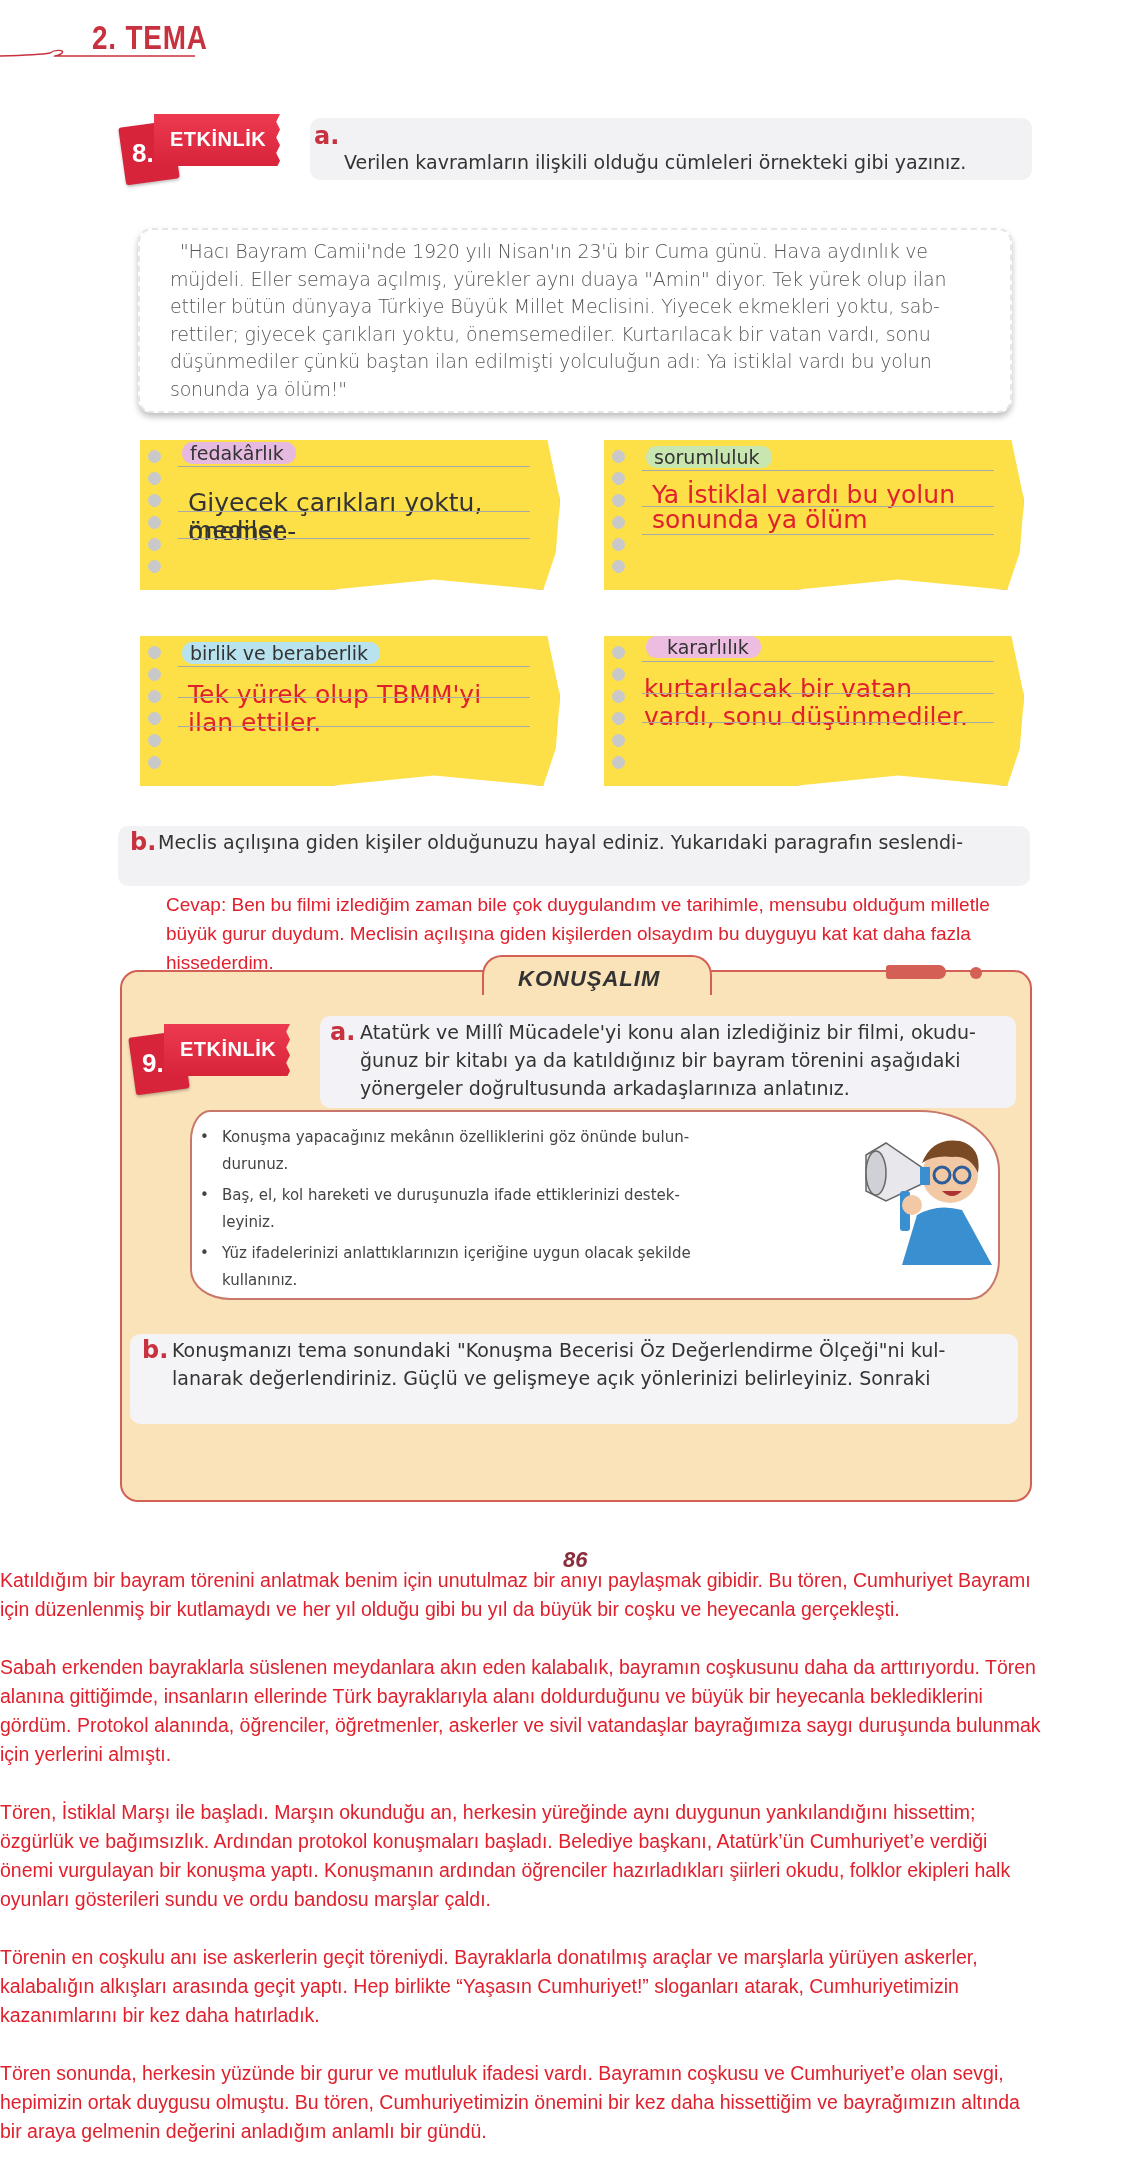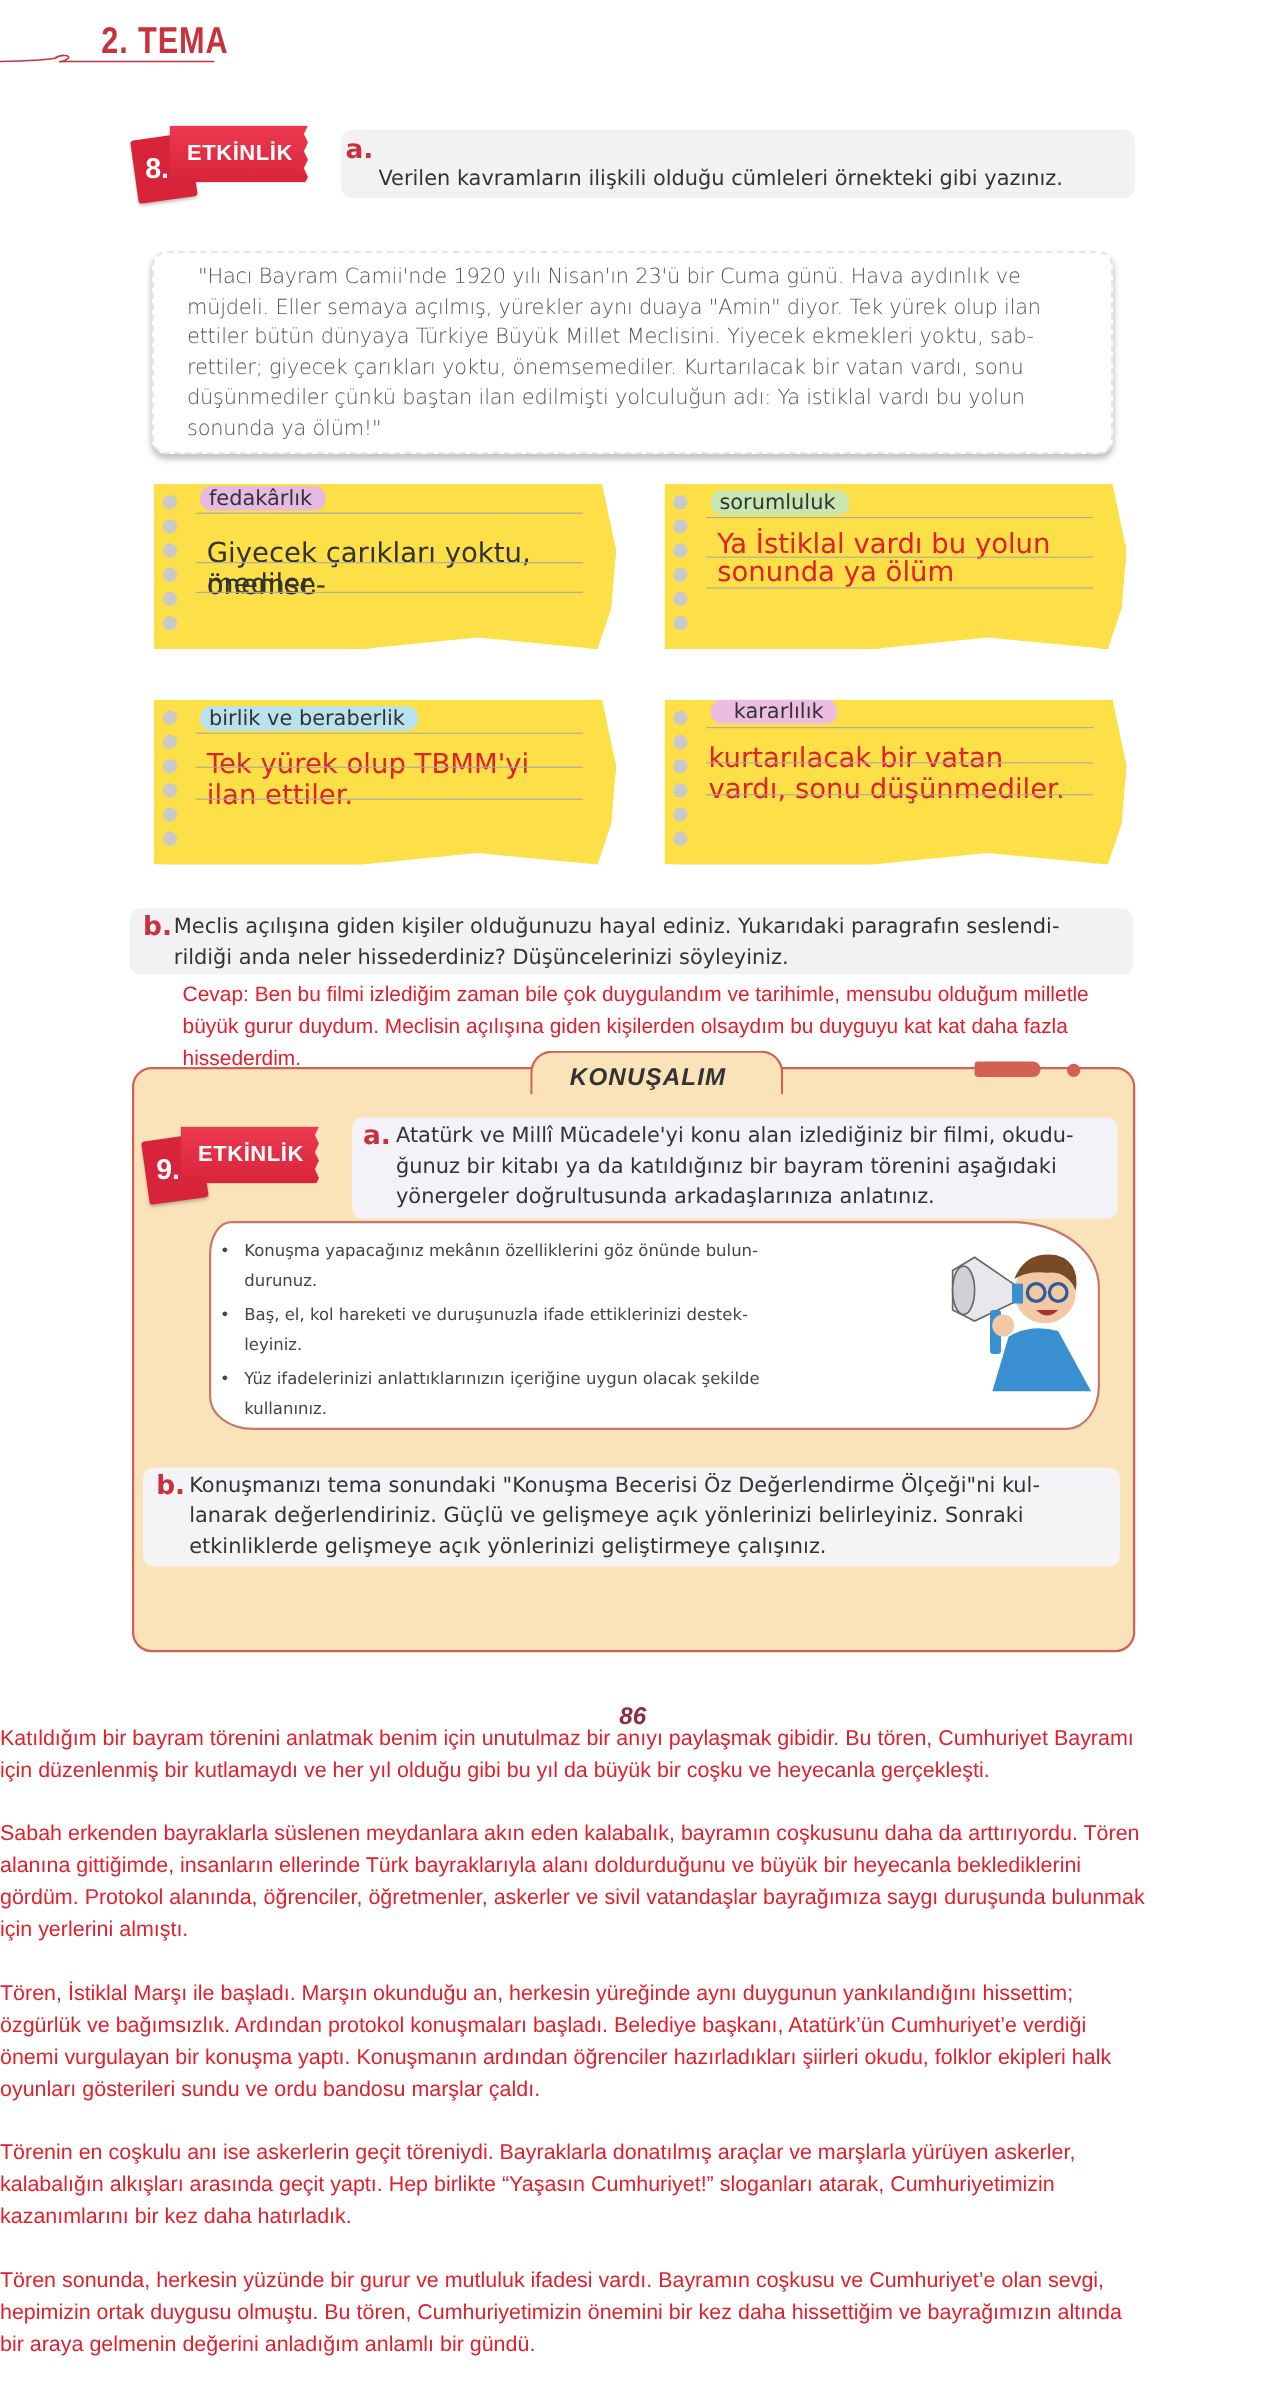--- a/index.html
+++ b/index.html
@@ -151,21 +151,20 @@
   <div class="rule" style="top:25px;"></div>
   <div class="line-text red-text" style="top:38px; left:40px;">kurtarılacak bir vatan</div>
   <div class="rule" style="top:57px;"></div>
   <div class="line-text red-text" style="top:66px; left:40px;">vardı, sonu düşünmediler.</div>
   <div class="rule" style="top:86px;"></div>
 </div>
 
 <div class="abs instr" style="left:118px; top:826px; width:912px; height:60px;">
   <span class="letter" style="left:12px; top:2px;">b.</span>
   <div style="position:absolute; left:40px; top:2px;">Meclis açılışına giden kişiler olduğunuzu hayal ediniz. Yukarıdaki paragrafın seslendi-</div>
-  <div style="position:absolute; left:40px; top:30px;">rildiği anda neler hissederdiniz? Düşüncelerinizi söyleyiniz.</div>
 </div>
 
 <div class="abs answer" style="left:166px; top:890px; width:980px;">
   <div>Cevap: Ben bu filmi izlediğim zaman bile çok duygulandım ve tarihimle, mensubu olduğum milletle</div>
   <div>büyük gurur duydum. Meclisin açılışına giden kişilerden olsaydım bu duyguyu kat kat daha fazla</div>
   <div>hissederdim.</div>
 </div>
 
 <div class="abs panel"></div>
 <div class="abs panel-tab"></div>
@@ -214,21 +213,20 @@
   <ellipse cx="14" cy="58" rx="10" ry="22" fill="#cfd1d6" stroke="#666" stroke-width="1.5"></ellipse>
   <rect x="58" y="52" width="10" height="18" fill="#3a8fd0"></rect>
   <rect x="38" y="76" width="10" height="40" fill="#3a8fd0" rx="3"></rect>
   <circle cx="50" cy="90" r="10" fill="#f3c9a5"></circle>
 </svg>
 
 <div class="abs instr" style="left:130px; top:1334px; width:888px; height:90px; background:#f4f3f5;">
   <span class="letter" style="left:12px; top:2px;">b.</span>
   <div style="position:absolute; left:42px; top:2px;">Konuşmanızı tema sonundaki "Konuşma Becerisi Öz Değerlendirme Ölçeği"ni kul-</div>
   <div style="position:absolute; left:42px; top:30px;">lanarak değerlendiriniz. Güçlü ve gelişmeye açık yönlerinizi belirleyiniz. Sonraki</div>
-  <div style="position:absolute; left:42px; top:58px;">etkinliklerde gelişmeye açık yönlerinizi geliştirmeye çalışınız.</div>
 </div>
 
 <div class="abs page-num">86</div>
 
 <div class="abs essay">
   <p>Katıldığım bir bayram törenini anlatmak benim için unutulmaz bir anıyı paylaşmak gibidir. Bu tören, Cumhuriyet Bayramı için düzenlenmiş bir kutlamaydı ve her yıl olduğu gibi bu yıl da büyük bir coşku ve heyecanla gerçekleşti.</p>
   <p>Sabah erkenden bayraklarla süslenen meydanlara akın eden kalabalık, bayramın coşkusunu daha da arttırıyordu. Tören alanına gittiğimde, insanların ellerinde Türk bayraklarıyla alanı doldurduğunu ve büyük bir heyecanla beklediklerini gördüm. Protokol alanında, öğrenciler, öğretmenler, askerler ve sivil vatandaşlar bayrağımıza saygı duruşunda bulunmak için yerlerini almıştı.</p>
   <p>Tören, İstiklal Marşı ile başladı. Marşın okunduğu an, herkesin yüreğinde aynı duygunun yankılandığını hissettim; özgürlük ve bağımsızlık. Ardından protokol konuşmaları başladı. Belediye başkanı, Atatürk’ün Cumhuriyet’e verdiği önemi vurgulayan bir konuşma yaptı. Konuşmanın ardından öğrenciler hazırladıkları şiirleri okudu, folklor ekipleri halk oyunları gösterileri sundu ve ordu bandosu marşlar çaldı.</p>
   <p>Törenin en coşkulu anı ise askerlerin geçit töreniydi. Bayraklarla donatılmış araçlar ve marşlarla yürüyen askerler, kalabalığın alkışları arasında geçit yaptı. Hep birlikte “Yaşasın Cumhuriyet!” sloganları atarak, Cumhuriyetimizin kazanımlarını bir kez daha hatırladık.</p>
   <p>Tören sonunda, herkesin yüzünde bir gurur ve mutluluk ifadesi vardı. Bayramın coşkusu ve Cumhuriyet’e olan sevgi, hepimizin ortak duygusu olmuştu. Bu tören, Cumhuriyetimizin önemini bir kez daha hissettiğim ve bayrağımızın altında bir araya gelmenin değerini anladığım anlamlı bir gündü.</p>

